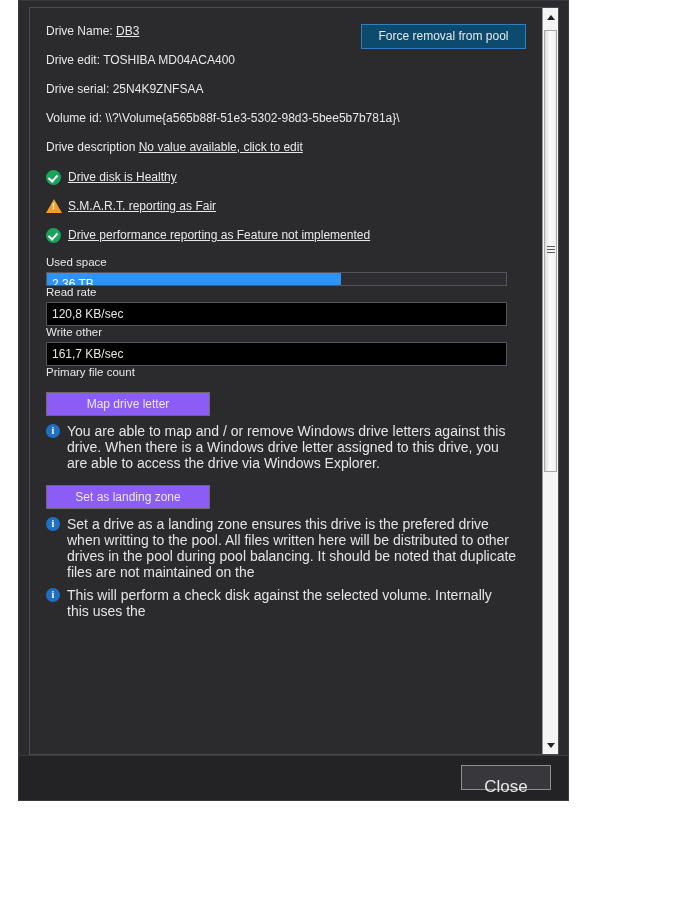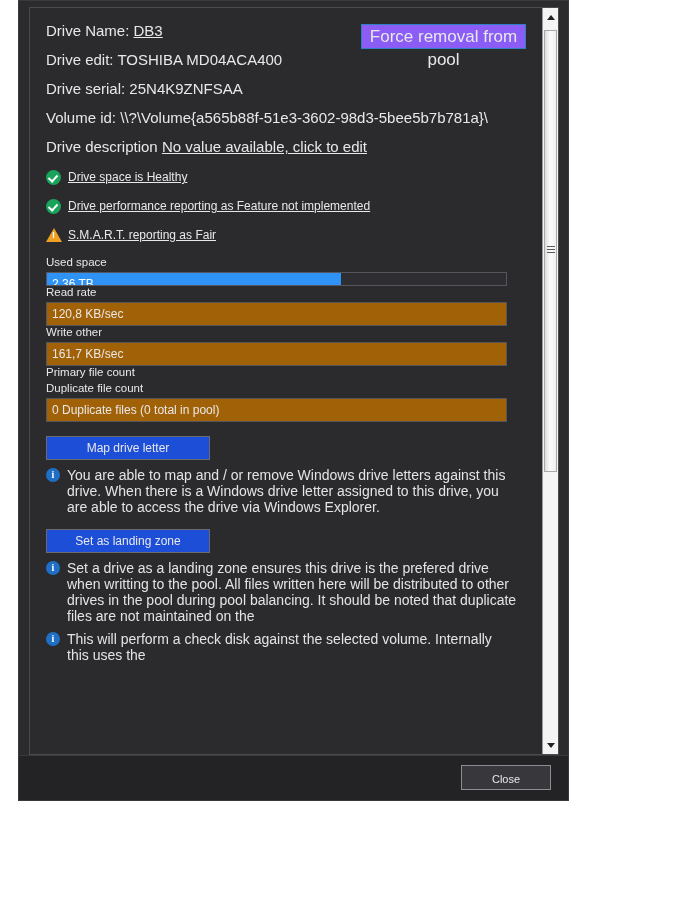--- a/index.html
+++ b/index.html
@@ -49,43 +49,43 @@
   #content-pane {
     position: relative;
     padding: 16px 16px 0 16px;
     box-sizing: border-box;
     width: 512px;
   }
 
   
   .info-row {
     color: #e8e8ea;
-    font-size: 15px;
+    font-size: 12px;
     line-height: 14px;
     margin-bottom: 15px;
     white-space: nowrap;
   }
   .info-row .label { color: #e8e8ea; }
   .link-text {
     color: #e8e8ea;
     text-decoration: underline;
   }
   .plain-val { color: #e8e8ea; }
 
   
   #force-removal-button {
     position: absolute;
     right: 16px;
     top: 16px;
     width: 165px;
     height: 25px;
-    background: #8b5cf6;
+    background: #0c4a6e;
     border: 1px solid #2f7fc4;
     color: #e8e8ea;
-    font-size: 17px;
+    font-size: 12px;
     font-family: "Liberation Sans", sans-serif;
     line-height: 23px;
     text-align: center;
     box-sizing: border-box;
     padding: 0;
   }
 
   
   .status-row {
     display: flex;
@@ -145,21 +145,21 @@
   .field-label {
     color: #e8e8ea;
     font-size: 11.5px;
     margin-bottom: 4px;
   }
   .field-block { margin-bottom: 0; }
 
   .text-box {
     width: 461px;
     height: 24px;
-    background: #a16207;
+    background: #000000;
     border: 1px solid #55555b;
     box-sizing: border-box;
     color: #e8e8ea;
     font-size: 12px;
     line-height: 22px;
     padding-left: 5px;
     white-space: nowrap;
     overflow: hidden;
   }
 
@@ -191,21 +191,21 @@
 
   .sel-highlight {
     background: #2f93f5;
     color: #ffffff;
   }
 
   
   .action-button {
     width: 164px;
     height: 24px;
-    background: #1d4ed8;
+    background: #8b5cf6;
     border: 1px solid #6b6b70;
     color: #e8e8ea;
     font-size: 12px;
     font-family: "Liberation Sans", sans-serif;
     line-height: 22px;
     text-align: center;
     box-sizing: border-box;
     padding: 0;
     margin-top: 14px;
     display: block;
@@ -325,26 +325,26 @@
   }
   #close-button {
     position: absolute;
     right: 17px;
     top: 9px;
     width: 90px;
     height: 25px;
     background: #38383c;
     border: 1px solid #8c8c92;
     color: #e8e8ea;
-    font-size: 11px;
+    font-size: 17px;
     font-family: "Liberation Sans", sans-serif;
     line-height: 23px;
     text-align: center;
     box-sizing: border-box;
-    padding: 2px;
+    padding: 9px;
   }
 </style>
 </head>
 <body>
 
 <div id="dialog-window">
 
   <div id="dialog-inner-frame">
 
     <div id="scroll-viewport">
@@ -358,40 +358,40 @@
 
         <div class="info-row">
           <span class="label">Drive edit: </span><span class="plain-val">TOSHIBA MD04ACA400</span>
         </div>
 
         <div class="info-row">
           <span class="label">Drive serial: </span><span class="plain-val">25N4K9ZNFSAA</span>
         </div>
 
         <div class="info-row">
-          <span class="label">Volume id: </span><span class="plain-val">\\?\Volume{a565b88f-51e3-3602-98d3-5bee5b7b781a}\</span>
+          <span class="label">Volume id: </span><span class="plain-val">\\?\Volume{a565b88f-51e3-5302-98d3-5bee5b7b781a}\</span>
         </div>
 
         <div class="info-row">
           <span class="label">Drive description </span><span class="link-text">No value available, click to edit</span>
         </div>
 
         <div class="status-row">
           <span class="status-icon icon-ok"></span>
-          <span class="status-text">Drive space is Healthy</span>
+          <span class="status-text">Drive disk is Healthy</span>
+        </div>
+
+        <div class="status-row">
+          <span class="status-icon icon-warn"></span>
+          <span class="status-text">S.M.A.R.T. reporting as Fair</span>
         </div>
 
         <div class="status-row">
           <span class="status-icon icon-ok"></span>
           <span class="status-text">Drive performance reporting as Feature not implemented</span>
-        </div>
-
-        <div class="status-row">
-          <span class="status-icon icon-warn"></span>
-          <span class="status-text">S.M.A.R.T. reporting as Fair</span>
         </div>
 
         <div class="field-block">
           <div class="field-label">Used space</div>
           <div class="progress-box">
             <div class="progress-fill" id="used-space-fill" style="width: 64%;"></div>
             <div class="progress-text">2,36 TB</div>
           </div>
         </div>
 
@@ -402,24 +402,20 @@
 
         <div class="field-block">
           <div class="field-label">Write other</div>
           <div class="text-box">161,7 KB/sec</div>
         </div>
 
         <div class="field-block">
           <div class="field-label">Primary file count</div>
         </div>
 
-        <div class="field-block">
-          <div class="field-label">Duplicate file count</div>
-          <div class="text-box">0 Duplicate files (0 total in pool)</div>
-        </div>
 
         <button class="action-button">Map drive letter</button>
         <div class="info-block">
           <span class="info-icon"></span>
           <span class="info-text">You are able to map and / or remove Windows drive letters against this drive. When there is a Windows drive letter assigned to this drive, you are able to access the drive via Windows Explorer.</span>
         </div>
 
         <button class="action-button">Set as landing zone</button>
         <div class="info-block">
           <span class="info-icon"></span>

